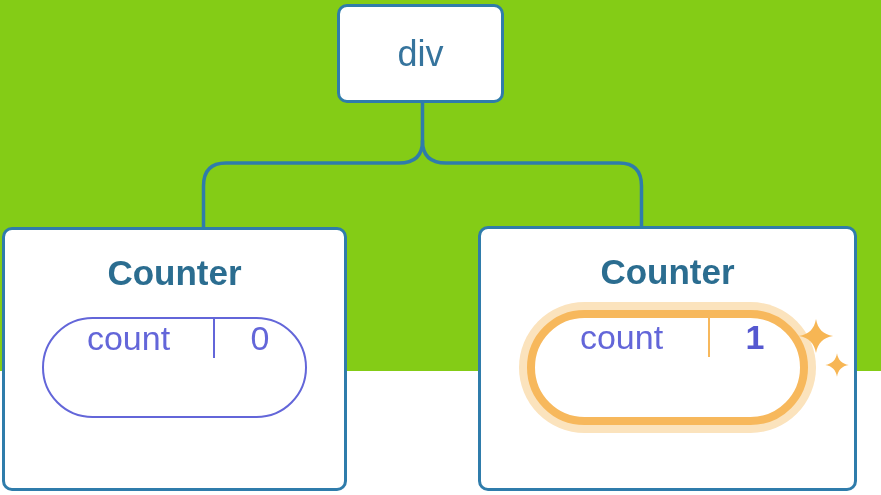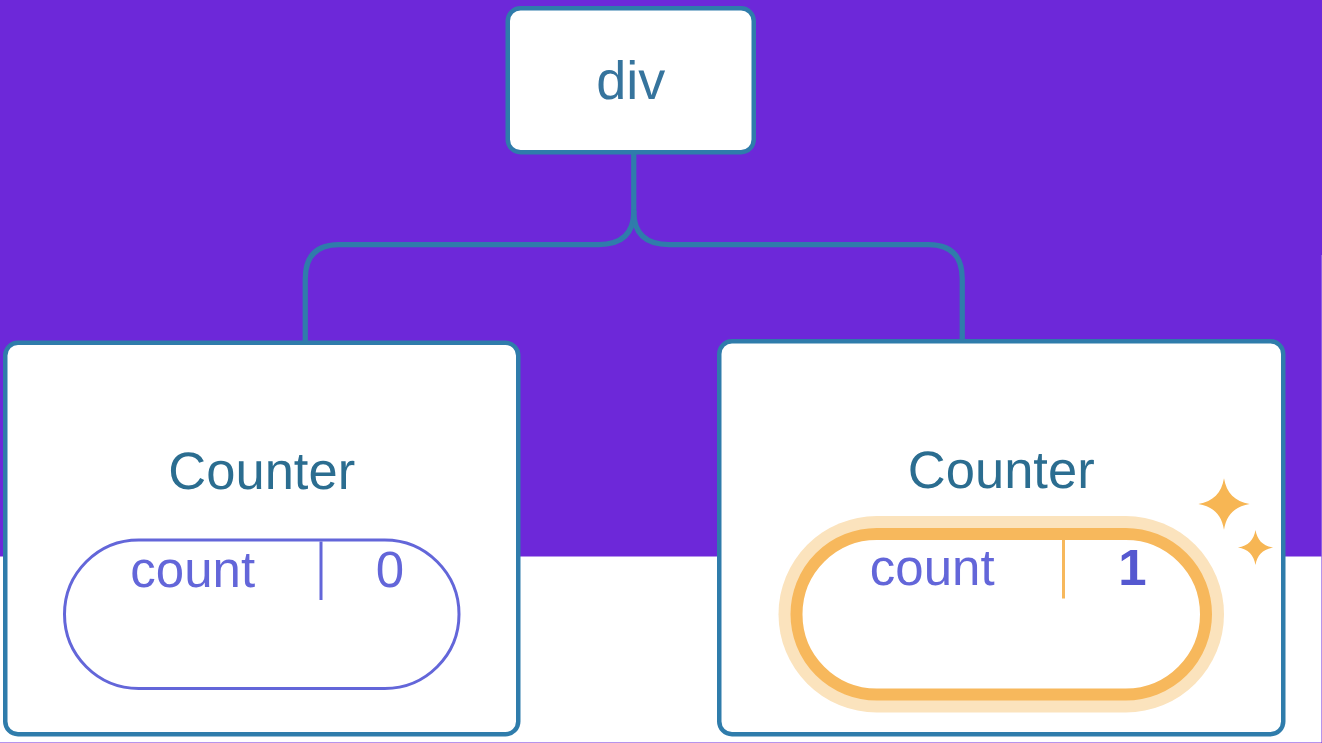--- a/index.html
+++ b/index.html
@@ -5,21 +5,21 @@
   * { margin: 0; padding: 0; box-sizing: border-box; }
   html, body { width: 881px; height: 495px; }
   body {
     font-family: "Liberation Sans", sans-serif;
     overflow: hidden;
   }
   .canvas {
     position: relative;
     width: 881px;
     height: 371px;
-    background: #6d28d9;
+    background: #84cc16;
   }
   .connector-svg {
     position: absolute;
     left: 0; top: 0;
     width: 881px; height: 495px;
     pointer-events: none;
   }
   .node-box {
     position: absolute;
     background: #ffffff;
@@ -37,23 +37,23 @@
     color: #36749d;
   }
   .child-card {
     display: flex;
     flex-direction: column;
     align-items: center;
   }
   .card-left  { left: 2px;   top: 227px; width: 345px; height: 264px; }
   .card-right { left: 478px; top: 226px; width: 379px; height: 265px; }
   .card-title {
-    margin-top: 66px;
+    margin-top: 24px;
     font-size: 35px;
-    font-weight: 400;
+    font-weight: 700;
     color: #2b6d90;
     line-height: 1.1;
   }
   .pill {
     margin-top: 24px;
     display: flex;
     align-items: flex-start;
     background: #ffffff;
   }
   .pill-normal {

